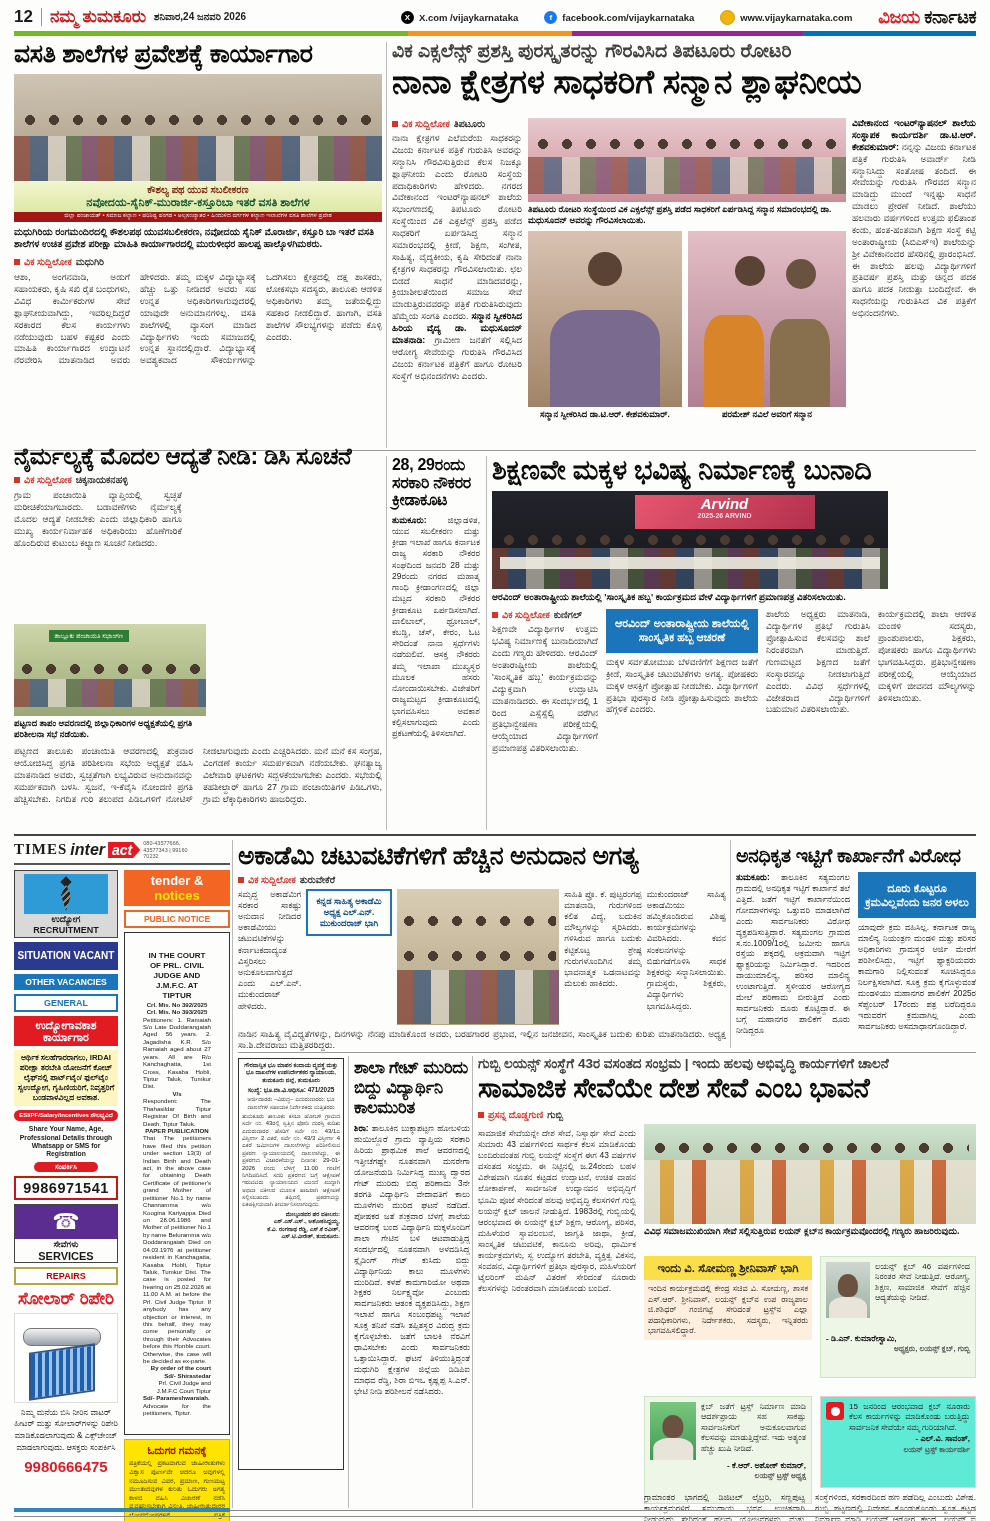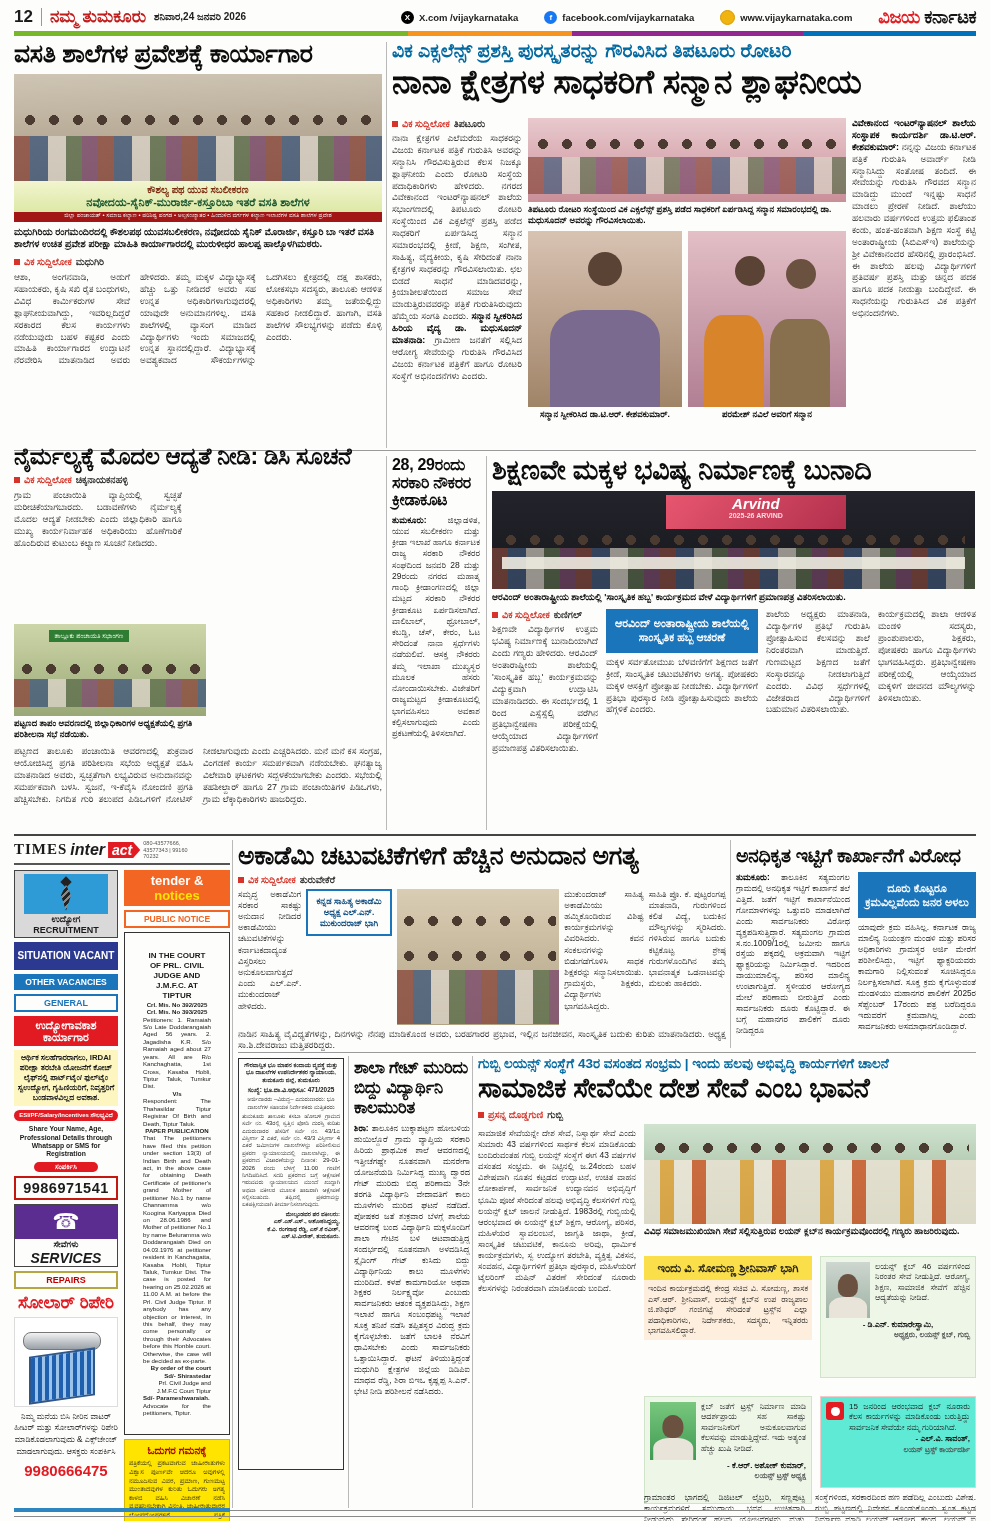--- a/index.html
+++ b/index.html
@@ -1,21 +1,21 @@
 <!DOCTYPE html>
 <html><head>
 <meta charset="utf-8">
 <style>
   html,body{margin:0;padding:0;background:#e8e8e8;}
   #page{position:relative;width:990px;height:1521px;background:#fdfdfb;margin:0 auto;
         font-family:"Liberation Sans","DejaVu Sans",sans-serif;color:#1b1b1b;overflow:hidden;}
   .abs{position:absolute;}
   .clip{overflow:hidden;}
   .hl{font-weight:800;color:#0c0c0c;line-height:1.1;letter-spacing:-0.3px;}
-  .kicker{font-weight:800;color:#0369a1;}
+  .kicker{font-weight:800;color:#404040;}
   .bt{font-size:9px;line-height:1.32;text-align:justify;color:#222;}
   .bt b{color:#000;}
   .c2{column-count:2;column-gap:10px;}
   .c3{column-count:3;column-gap:10px;}
   .cap{font-size:9.5px;font-weight:700;line-height:1.3;color:#0e0e0e;}
   .byline{display:flex;align-items:center;gap:4px;font-size:9.5px;font-weight:700;white-space:nowrap;}
   .byline .sq{width:6px;height:6px;background:#d6342a;flex:0 0 auto;}
   .byline .ag{color:#d6342a;}
   .byline .pl{color:#333;font-weight:600;}
   .vline{width:1px;background:#b9b9b9;}
@@ -189,21 +189,21 @@
     <div class="bt clip" style="margin-top:6px;height:290px;font-size:8.5px;">
       <b>ತುಮಕೂರು:</b>
       <span>ಜಿಲ್ಲಾಡಳಿತ, ಯುವ ಸಬಲೀಕರಣ ಮತ್ತು ಕ್ರೀಡಾ ಇಲಾಖೆ ಹಾಗೂ ಕರ್ನಾಟಕ ರಾಜ್ಯ ಸರಕಾರಿ ನೌಕರರ ಸಂಘದಿಂದ ಜನವರಿ 28 ಮತ್ತು 29ರಂದು ನಗರದ ಮಹಾತ್ಮ ಗಾಂಧಿ ಕ್ರೀಡಾಂಗಣದಲ್ಲಿ ಜಿಲ್ಲಾ ಮಟ್ಟದ ಸರಕಾರಿ ನೌಕರರ ಕ್ರೀಡಾಕೂಟ ಏರ್ಪಡಿಸಲಾಗಿದೆ. ವಾಲಿಬಾಲ್, ಥ್ರೋಬಾಲ್, ಕಬಡ್ಡಿ, ಚೆಸ್, ಕೇರಂ, ಓಟ ಸೇರಿದಂತೆ ನಾನಾ ಸ್ಪರ್ಧೆಗಳು ನಡೆಯಲಿವೆ. ಆಸಕ್ತ ನೌಕರರು ತಮ್ಮ ಇಲಾಖಾ ಮುಖ್ಯಸ್ಥರ ಮೂಲಕ ಹೆಸರು ನೋಂದಾಯಿಸಬೇಕು. ವಿಜೇತರಿಗೆ ರಾಜ್ಯಮಟ್ಟದ ಕ್ರೀಡಾಕೂಟದಲ್ಲಿ ಭಾಗವಹಿಸಲು ಅವಕಾಶ ಕಲ್ಪಿಸಲಾಗುವುದು ಎಂದು ಪ್ರಕಟಣೆಯಲ್ಲಿ ತಿಳಿಸಲಾಗಿದೆ.</span>
     </div>
   </div>
 
   <div class="abs vline" style="left:486px;top:456px;height:374px;"></div>
 
   <div class="abs" style="left:492px;top:456px;width:484px;height:374px;">
     <div class="hl" style="font-size:27px;">ಶಿಕ್ಷಣವೇ ಮಕ್ಕಳ ಭವಿಷ್ಯ ನಿರ್ಮಾಣಕ್ಕೆ ಬುನಾದಿ</div>
-    <div class="ph ph-dark" style="margin-top:5px;width:453px;height:98px;padding-left:30px;">
+    <div class="ph ph-dark" style="margin-top:5px;width:396px;height:98px;">
       <div class="abs" style="left:36%;top:4px;width:180px;height:34px;background:linear-gradient(135deg,#e8566f,#b2304d);color:#fff;text-align:center;">
         <div style="font-size:15px;font-weight:800;font-style:italic;">Arvind</div>
         <div style="font-size:7px;font-weight:700;color:#ffd9e0;">2025-26 ARVIND</div>
       </div>
       <span class="heads" style="top:42%;"></span>
       <span class="figs" style="top:58%;height:42%;opacity:.65;"></span>
       <span style="position:absolute;left:2%;right:2%;top:68%;height:14px;background-image:linear-gradient(#efece2,#efece2);background-size:24px 12px;background-repeat:repeat-x;opacity:.9;"></span>
     </div>
     <div class="cap" style="margin-top:3px;font-size:9px;">ಆರವಿಂದ್ ಅಂತಾರಾಷ್ಟ್ರೀಯ ಶಾಲೆಯಲ್ಲಿ 'ಸಾಂಸ್ಕೃತಿಕ ಹಬ್ಬ' ಕಾರ್ಯಕ್ರಮದ ವೇಳೆ ವಿದ್ಯಾರ್ಥಿಗಳಿಗೆ ಪ್ರಮಾಣಪತ್ರ ವಿತರಿಸಲಾಯಿತು.</div>
     <div style="display:flex;gap:8px;margin-top:6px;">
@@ -250,21 +250,21 @@
         <div style="background:#fdf6c0;font-size:7.8px;line-height:1.3;text-align:center;padding:3px;font-weight:600;">ಆರ್ಥಿಕ ಸಲಹೆಗಾರರಾಗಲು, IRDAI ಪರೀಕ್ಷಾ ತರಬೇತಿ ಯೋಜನೆಗೆ ಕೋಚ್ ಲೈಫ್‌ನಲ್ಲಿ ಪಾರ್ಟ್‌ಟೈಂ/ ಫುಲ್‌ಟೈಂ ಸ್ವಉದ್ಯೋಗ, ಗೃಹಿಣಿಯರಿಗೆ, ನಿವೃತ್ತರಿಗೆ ಬಂಡವಾಳವಿಲ್ಲದ ಅವಕಾಶ.</div>
         <div class="adlbl" style="background:#e21b23;color:#fff;font-size:6px;height:11px;border-radius:6px;">ESI/PF/Salary/Incentives ಸೌಲಭ್ಯವಿದೆ</div>
         <div style="font-size:6.8px;font-weight:700;text-align:center;line-height:1.2;">Share Your Name, Age, Professional Details through Whatsapp or SMS for Registration</div>
         <div class="adlbl" style="background:#e21b23;color:#fff;font-size:7px;height:10px;width:64px;margin:0 auto;border-radius:5px;">ಸಂಪರ್ಕಿಸಿ</div>
         <div class="adlbl" style="border:2px solid #c3170f;font-size:14.5px;height:20px;letter-spacing:0.5px;">9986971541</div>
         <div style="border:1px solid #444;text-align:center;">
           <div style="background:#5c2d91;height:34px;display:flex;align-items:center;justify-content:center;">
             <span style="color:#fff;font-size:22px;">☎</span>
           </div>
           <div style="font-size:8.5px;font-weight:700;">ಸೇವೆಗಳು</div>
-          <div style="font-size:14px;font-weight:800;font-style:italic;">SERVICES</div>
+          <div style="font-size:11px;font-weight:800;">SERVICES</div>
         </div>
         <div class="adlbl" style="border:2px solid #b5a642;color:#c00000;font-size:9px;height:14px;">REPAIRS</div>
         <div style="color:#e21b23;font-size:17px;font-weight:800;text-align:center;line-height:1.15;">ಸೋಲಾರ್ ರಿಪೇರಿ</div>
         <div style="position:relative;height:88px;background:#fff;border:1px solid #ddd;">
           <span class="tank"></span>
           <span class="panel"></span>
         </div>
         <div style="font-size:8.2px;text-align:center;line-height:1.45;">ನಿಮ್ಮ ಮನೆಯ ಬಿಸಿ ನೀರಿನ ವಾಟರ್ ಹೀಟರ್ ಮತ್ತು ಸೋಲಾರ್‌ಗಳನ್ನು ರಿಪೇರಿ ಮಾಡಿಕೊಡಲಾಗುವುದು &amp; ಎಕ್ಸ್‌ಚೇಂಜ್ ಮಾಡಲಾಗುವುದು. ಆಸಕ್ತರು ಸಂಪರ್ಕಿಸಿ</div>
         <div style="color:#e21b23;font-size:15px;font-weight:800;text-align:center;">9980666475</div>
       </div>
@@ -311,22 +311,22 @@
     <div style="display:flex;gap:5px;margin-top:3px;">
       <div class="bt clip" style="width:64px;height:136px;font-size:8.5px;">ಸಮೃದ್ಧ ಅಕಾಡೆಮಿಗೆ ಸರಕಾರ ಸಾಕಷ್ಟು ಅನುದಾನ ನೀಡಿದರೆ ಅಕಾಡೆಮಿಯು ಚಟುವಟಿಕೆಗಳನ್ನು ಕರ್ನಾಟಕದಾದ್ಯಂತ ವಿಸ್ತರಿಸಲು ಅನುಕೂಲವಾಗುತ್ತದೆ ಎಂದು ಎಲ್.ಎನ್. ಮುಕುಂದರಾಜ್ ಹೇಳಿದರು.</div>
       <div class="clip" style="width:86px;height:136px;">
         <div style="border:2px solid #1b75bb;color:#0e4d80;font-weight:800;font-size:8.5px;text-align:center;padding:5px 3px;line-height:1.3;">ಕನ್ನಡ ಸಾಹಿತ್ಯ ಅಕಾಡೆಮಿ ಅಧ್ಯಕ್ಷ ಎಲ್.ಎನ್. ಮುಕುಂದರಾಜ್ ಭಾಗಿ</div>
       </div>
       <div class="ph" style="width:164px;height:136px;background:linear-gradient(180deg,#d9cdb4,#b2a384);">
         <span class="heads" style="top:18%;"></span>
         <span class="heads" style="top:44%;"></span>
         <span class="figs" style="top:60%;height:40%;"></span>
       </div>
+      <div class="bt clip" style="width:78px;height:136px;font-size:8.5px;">ಸಾಹಿತಿ ಪ್ರೊ. ಕೆ. ಪುಟ್ಟರಂಗಪ್ಪ ಮಾತನಾಡಿ, ಗುರುಗಳಿಂದ ಕಲಿತ ವಿದ್ಯೆ, ಬದುಕಿನ ಮೌಲ್ಯಗಳನ್ನು ಸ್ಮರಿಸಿದರು. ಗಳಿಸಿರುವ ಹಾಗೂ ಬದುಕು ಕಟ್ಟಿಕೊಟ್ಟ ಶ್ರೇಷ್ಠ ಗುರುಗಳೊಂದಿಗಿನ ತಮ್ಮ ಭಾವನಾತ್ಮಕ ಒಡನಾಟವನ್ನು ಮೆಲುಕು ಹಾಕಿದರು.</div>
       <div class="bt clip" style="width:80px;height:136px;font-size:8.5px;">ಮುಕುಂದರಾಜ್ ಸಾಹಿತ್ಯ ಅಕಾಡೆಮಿಯು ಹಮ್ಮಿಕೊಂಡಿರುವ ವಿಶಿಷ್ಟ ಕಾರ್ಯಕ್ರಮಗಳನ್ನು ವಿವರಿಸಿದರು. ಕವನ ಸಂಕಲನಗಳನ್ನು ಬಿಡುಗಡೆಗೊಳಿಸಿ ಸಾಧಕ ಶಿಕ್ಷಕರನ್ನು ಸನ್ಮಾನಿಸಲಾಯಿತು. ಗ್ರಾಮಸ್ಥರು, ಶಿಕ್ಷಕರು, ವಿದ್ಯಾರ್ಥಿಗಳು ಭಾಗವಹಿಸಿದ್ದರು.</div>
-      <div class="bt clip" style="width:78px;height:136px;font-size:8.5px;">ಸಾಹಿತಿ ಪ್ರೊ. ಕೆ. ಪುಟ್ಟರಂಗಪ್ಪ ಮಾತನಾಡಿ, ಗುರುಗಳಿಂದ ಕಲಿತ ವಿದ್ಯೆ, ಬದುಕಿನ ಮೌಲ್ಯಗಳನ್ನು ಸ್ಮರಿಸಿದರು. ಗಳಿಸಿರುವ ಹಾಗೂ ಬದುಕು ಕಟ್ಟಿಕೊಟ್ಟ ಶ್ರೇಷ್ಠ ಗುರುಗಳೊಂದಿಗಿನ ತಮ್ಮ ಭಾವನಾತ್ಮಕ ಒಡನಾಟವನ್ನು ಮೆಲುಕು ಹಾಕಿದರು.</div>
     </div>
     <div class="bt clip" style="margin-top:4px;height:22px;">ನಾಡಿನ ಸಾಹಿತ್ಯ ವೈವಿಧ್ಯತೆಗಳನ್ನು, ದಿನಗಳನ್ನು ನೆನಪು ಮಾಡಿಕೊಂಡ ಅವರು, ಬರಹಗಾರರ ಪ್ರಭಾವ, ಇಲ್ಲಿನ ಜನಜೀವನ, ಸಾಂಸ್ಕೃತಿಕ ಬದುಕು ಕುರಿತು ಮಾತನಾಡಿದರು. ಅಧ್ಯಕ್ಷ ಸಾ.ಶಿ.ದೇವರಾಜು ಮತ್ತಿತರರಿದ್ದರು.</div>
   </div>
 
   <div class="abs vline" style="left:730px;top:840px;height:208px;"></div>
 
   <div class="abs" style="left:736px;top:846px;width:240px;height:202px;">
     <div class="hl" style="font-size:19px;">ಅನಧಿಕೃತ ಇಟ್ಟಿಗೆ ಕಾರ್ಖಾನೆಗೆ ವಿರೋಧ</div>
     <div style="display:flex;gap:8px;margin-top:5px;">
       <div class="bt clip" style="width:114px;height:166px;font-size:8.3px;">
@@ -386,21 +386,21 @@
 
     <div class="abs" style="left:166px;top:200px;width:168px;height:132px;overflow:hidden;">
       <div style="background:#fbdf4a;font-weight:800;font-size:11.5px;text-align:center;padding:5px 4px;line-height:1.25;">ಇಂದು ವಿ. ಸೋಮಣ್ಣ ಶ್ರೀನಿವಾಸ್ ಭಾಗಿ</div>
       <div style="background:#fdeedd;font-size:8px;line-height:1.3;text-align:justify;padding:4px;">ಇಂದಿನ ಕಾರ್ಯಕ್ರಮದಲ್ಲಿ ಕೇಂದ್ರ ಸಚಿವ ವಿ. ಸೋಮಣ್ಣ, ಶಾಸಕ ಎಸ್.ಆರ್. ಶ್ರೀನಿವಾಸ್, ಲಯನ್ಸ್ ಕ್ಲಬ್‌ನ ಉಪ ರಾಜ್ಯಪಾಲ ಜಿ.ಶಶಿಧರ್ ಗಂಜಿಗಟ್ಟೆ ಸೇರಿದಂತೆ ಟ್ರಸ್ಟ್‌ನ ಎಲ್ಲಾ ಪದಾಧಿಕಾರಿಗಳು, ನಿರ್ದೇಶಕರು, ಸದಸ್ಯರು, ಇನ್ನಿತರರು ಭಾಗವಹಿಸಲಿದ್ದಾರೆ.</div>
     </div>
     <div class="abs quote" style="left:342px;top:200px;width:156px;height:122px;box-sizing:border-box;">
       <div style="display:flex;gap:5px;">
         <span class="portrait" style="width:44px;height:56px;"></span>
         <span>ಲಯನ್ಸ್ ಕ್ಲಬ್ 46 ವರ್ಷಗಳಿಂದ ನಿರಂತರ ಸೇವೆ ನೀಡುತ್ತಿದೆ. ಆರೋಗ್ಯ, ಶಿಕ್ಷಣ, ಸಾಮಾಜಿಕ ಸೇವೆಗೆ ಹೆಚ್ಚಿನ ಆದ್ಯತೆಯನ್ನು ನೀಡಿದೆ.</span>
       </div>
-      <div class="qname" style="text-align:center;margin-top:2px;">- ಡಿ.ಎನ್. ಕುಮಾರೇಸ್ವಾಮಿ,</div>
+      <div class="qname" style="text-align:left;margin-top:16px;">- ಡಿ.ಎನ್. ಕುಮಾರೇಸ್ವಾಮಿ,</div>
       <div class="qrole" style="text-align:right;">ಅಧ್ಯಕ್ಷರು, ಲಯನ್ಸ್ ಕ್ಲಬ್, ಗುಬ್ಬಿ</div>
     </div>
 
     <div class="abs quote" style="left:166px;top:340px;width:168px;height:108px;box-sizing:border-box;">
       <div style="display:flex;gap:5px;">
         <span class="portrait" style="width:46px;height:58px;background:linear-gradient(180deg,#79c77e,#3f9a52);"></span>
         <span>ಕ್ಲಬ್ ಜತೆಗೆ ಟ್ರಸ್ಟ್ ನಿರ್ಮಾಣ ಮಾಡಿ ಆದರ್ಶಪ್ರಾಯ ಸಹ ಸಾಕಷ್ಟು ಸಾರ್ವಜನಿಕರಿಗೆ ಅನುಕೂಲವಾಗುವ ಕೆಲಸವನ್ನು ಮಾಡುತ್ತಿದ್ದೇವೆ. ಇದು ಅತ್ಯಂತ ಹೆಚ್ಚು ಖುಷಿ ನೀಡಿದೆ.</span>
       </div>
       <div class="qname" style="text-align:right;margin-top:1px;">- ಕೆ.ಆರ್. ಅಶೋಕ್ ಕುಮಾರ್,</div>
       <div class="qrole" style="text-align:right;">ಲಯನ್ಸ್ ಟ್ರಸ್ಟ್ ಅಧ್ಯಕ್ಷ</div>

